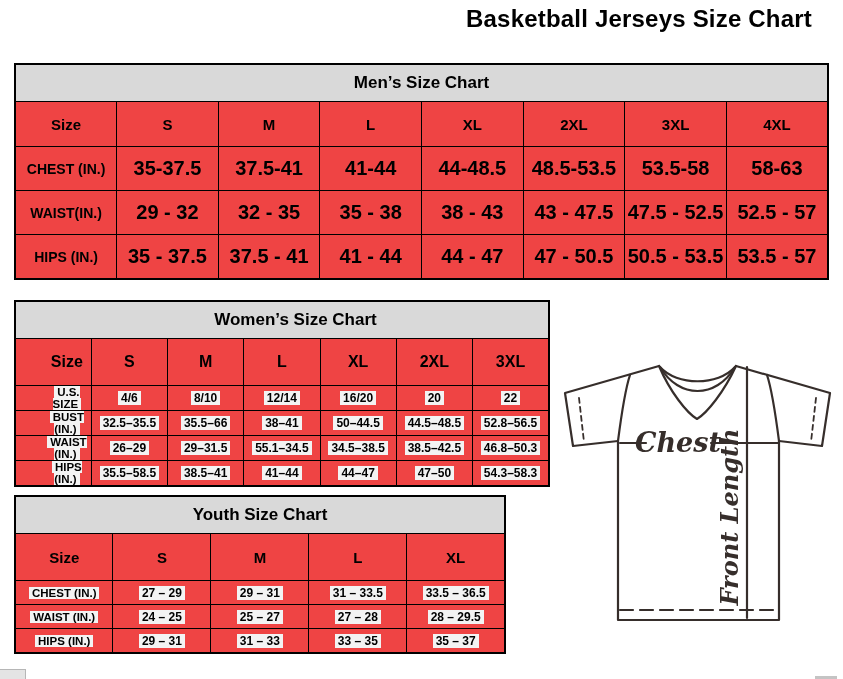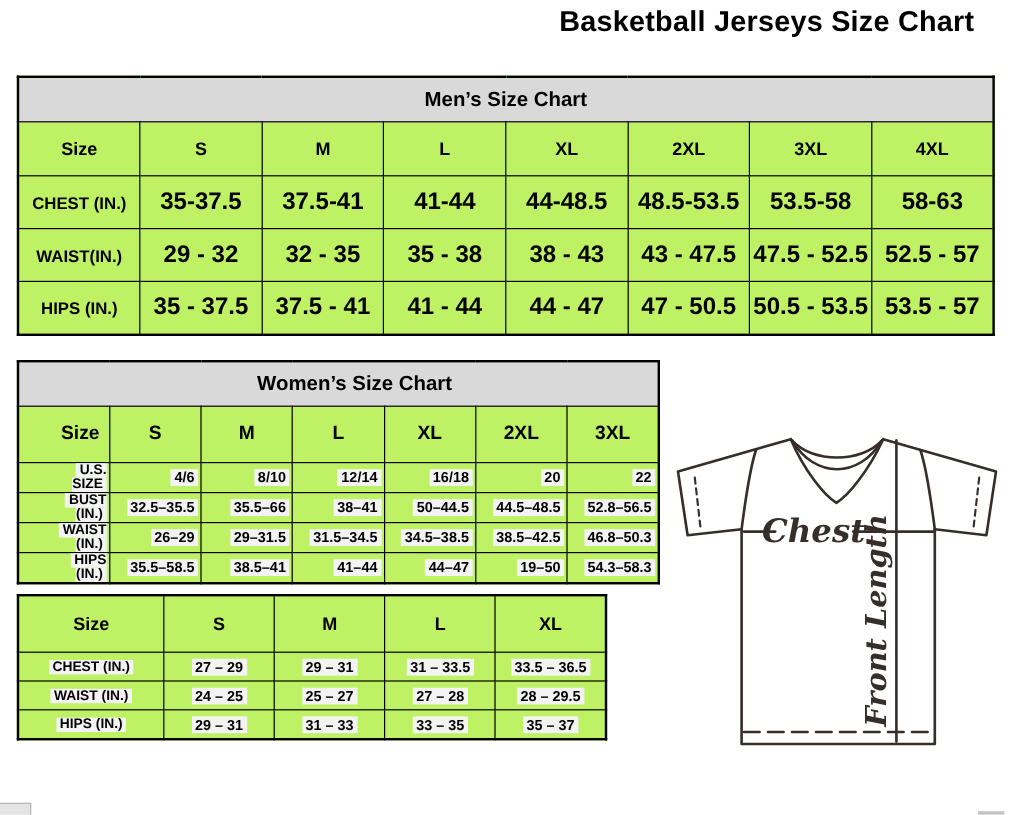--- a/index.html
+++ b/index.html
@@ -6,36 +6,36 @@
   body{
     width:843px;height:679px;position:relative;background:#ffffff;
     font-family:"Liberation Sans", sans-serif;color:#000;overflow:hidden;
   }
   .page-title{
     position:absolute;top:5px;left:0;width:812px;margin:0;
     text-align:right;font-size:24px;font-weight:bold;letter-spacing:0.2px;
   }
   table.size-table{
     position:absolute;border-collapse:collapse;table-layout:fixed;
-    border:2px solid #000;text-align:center;font-weight:bold;background:#bef264;
+    border:2px solid #000;text-align:center;font-weight:bold;background:#ef4444;
   }
   table.size-table td{border:1px solid #000;vertical-align:middle;padding:0 2px;}
   table.size-table tr.t-title td{
     background:var(--header-bg,#d9d9d9);font-size:17px;height:36px;
   }
   
   #men-table{left:14px;top:63px;width:815px;}
   #men-table tr.t-head td{height:44px;font-size:15px;}
   #men-table tr.t-row td{height:43px;font-size:20px;}
   #men-table td:first-child{width:118px;}
   #men-table tr.t-row td:first-child{font-size:14px;}
   
   #women-table{left:14px;top:300px;width:536px;}
   #women-table tr.t-head td{height:46px;font-size:16px;}
-  #women-table tr.t-row td{height:22px;font-size:12px;text-align:right;}
+  #women-table tr.t-row td{height:22px;font-size:12px;}
   #women-table td:first-child{width:89px;padding-left:29px;}
   #women-table tr.t-row td:first-child{font-size:11.5px;}
   
   #youth-table{left:14px;top:495px;width:492px;}
   #youth-table tr.t-head td{height:46px;font-size:15px;}
   #youth-table tr.t-row td{height:23px;font-size:12px;}
   #youth-table td:first-child{width:116px;}
   #youth-table tr.t-row td:first-child{font-size:11.5px;}
   
   #women-table tr.t-row span, #youth-table tr.t-row span{
@@ -117,56 +117,59 @@
         <td>L</td>
         <td>XL</td>
         <td>2XL</td>
         <td>3XL</td>
       </tr>
       <tr class="t-row">
         <td><span>U.S. SIZE</span></td>
         <td><span>4/6</span></td>
         <td><span>8/10</span></td>
         <td><span>12/14</span></td>
-        <td><span>16/18</span></td>
+        <td><span>16/20</span></td>
         <td><span>20</span></td>
         <td><span>22</span></td>
       </tr>
       <tr class="t-row">
         <td><span>BUST (IN.)</span></td>
         <td><span>32.5–35.5</span></td>
         <td><span>35.5–66</span></td>
         <td><span>38–41</span></td>
         <td><span>50–44.5</span></td>
         <td><span>44.5–48.5</span></td>
         <td><span>52.8–56.5</span></td>
       </tr>
       <tr class="t-row">
         <td><span>WAIST (IN.)</span></td>
         <td><span>26–29</span></td>
         <td><span>29–31.5</span></td>
-        <td><span>31.5–34.5</span></td>
+        <td><span>55.1–34.5</span></td>
         <td><span>34.5–38.5</span></td>
         <td><span>38.5–42.5</span></td>
         <td><span>46.8–50.3</span></td>
       </tr>
       <tr class="t-row">
         <td><span>HIPS (IN.)</span></td>
         <td><span>35.5–58.5</span></td>
         <td><span>38.5–41</span></td>
         <td><span>41–44</span></td>
         <td><span>44–47</span></td>
-        <td><span>19–50</span></td>
+        <td><span>47–50</span></td>
         <td><span>54.3–58.3</span></td>
       </tr>
     </tbody>
   </table>
 
 <table class="size-table" id="youth-table">
     <tbody>
+      <tr class="t-title">
+        <td colspan="5">Youth Size Chart</td>
+      </tr>
       <tr class="t-head">
         <td>Size</td>
         <td>S</td>
         <td>M</td>
         <td>L</td>
         <td>XL</td>
       </tr>
       <tr class="t-row">
         <td><span>CHEST (IN.)</span></td>
         <td><span>27 – 29</span></td>

